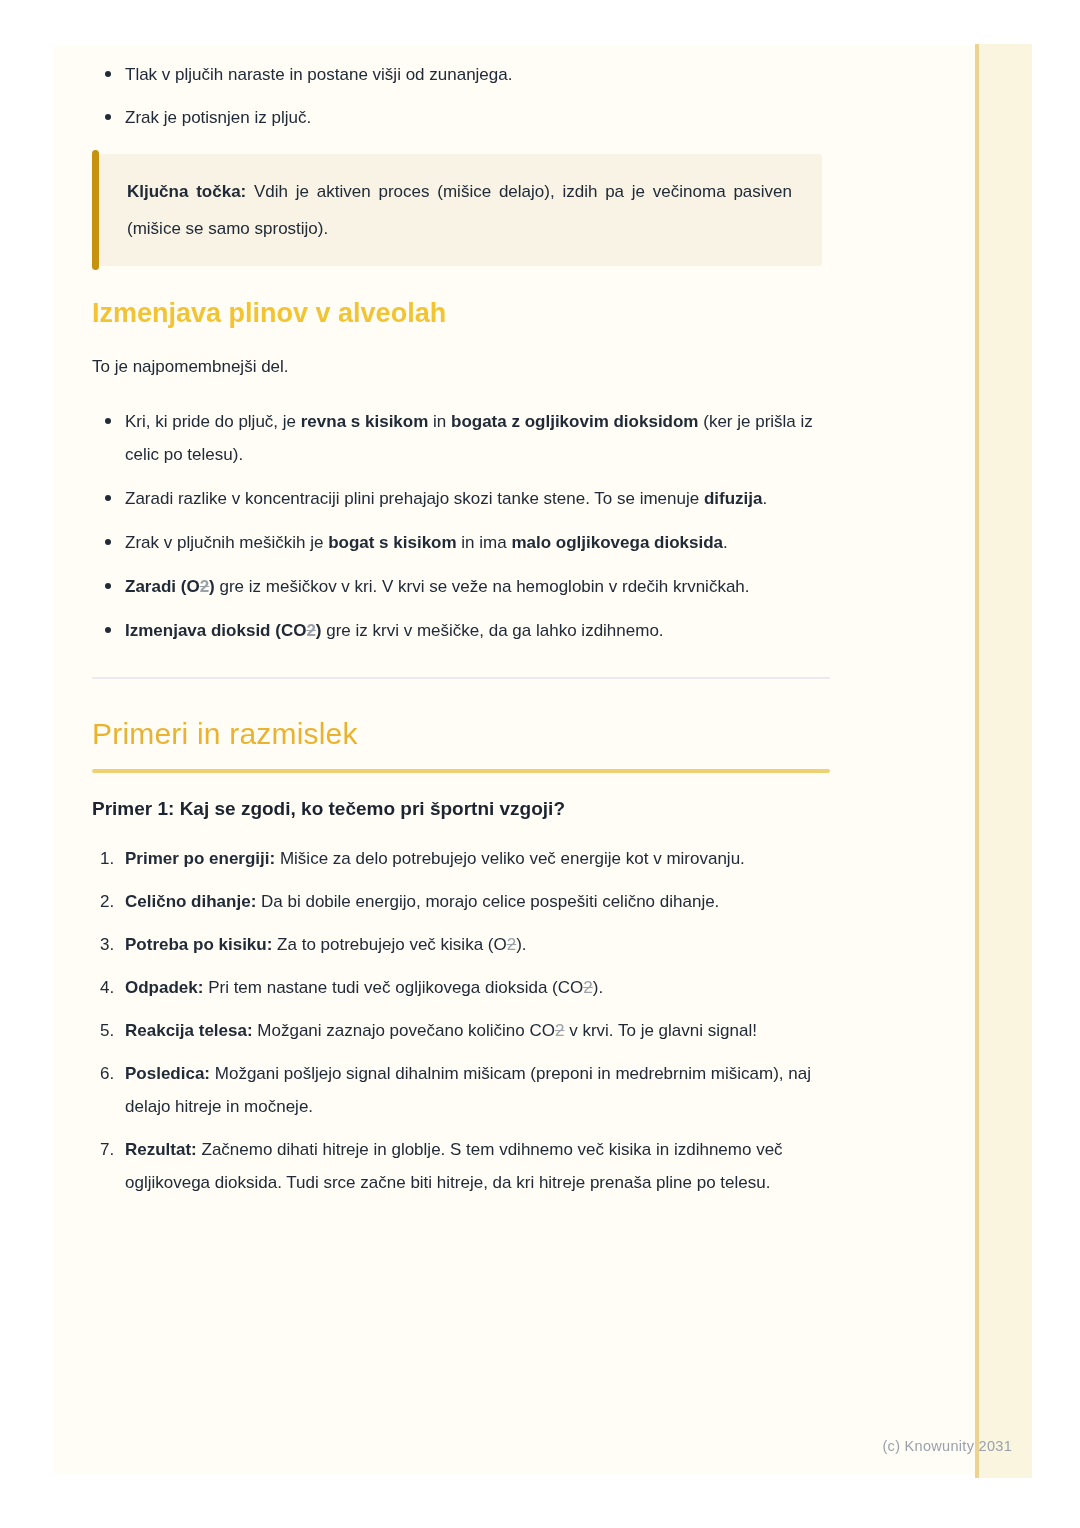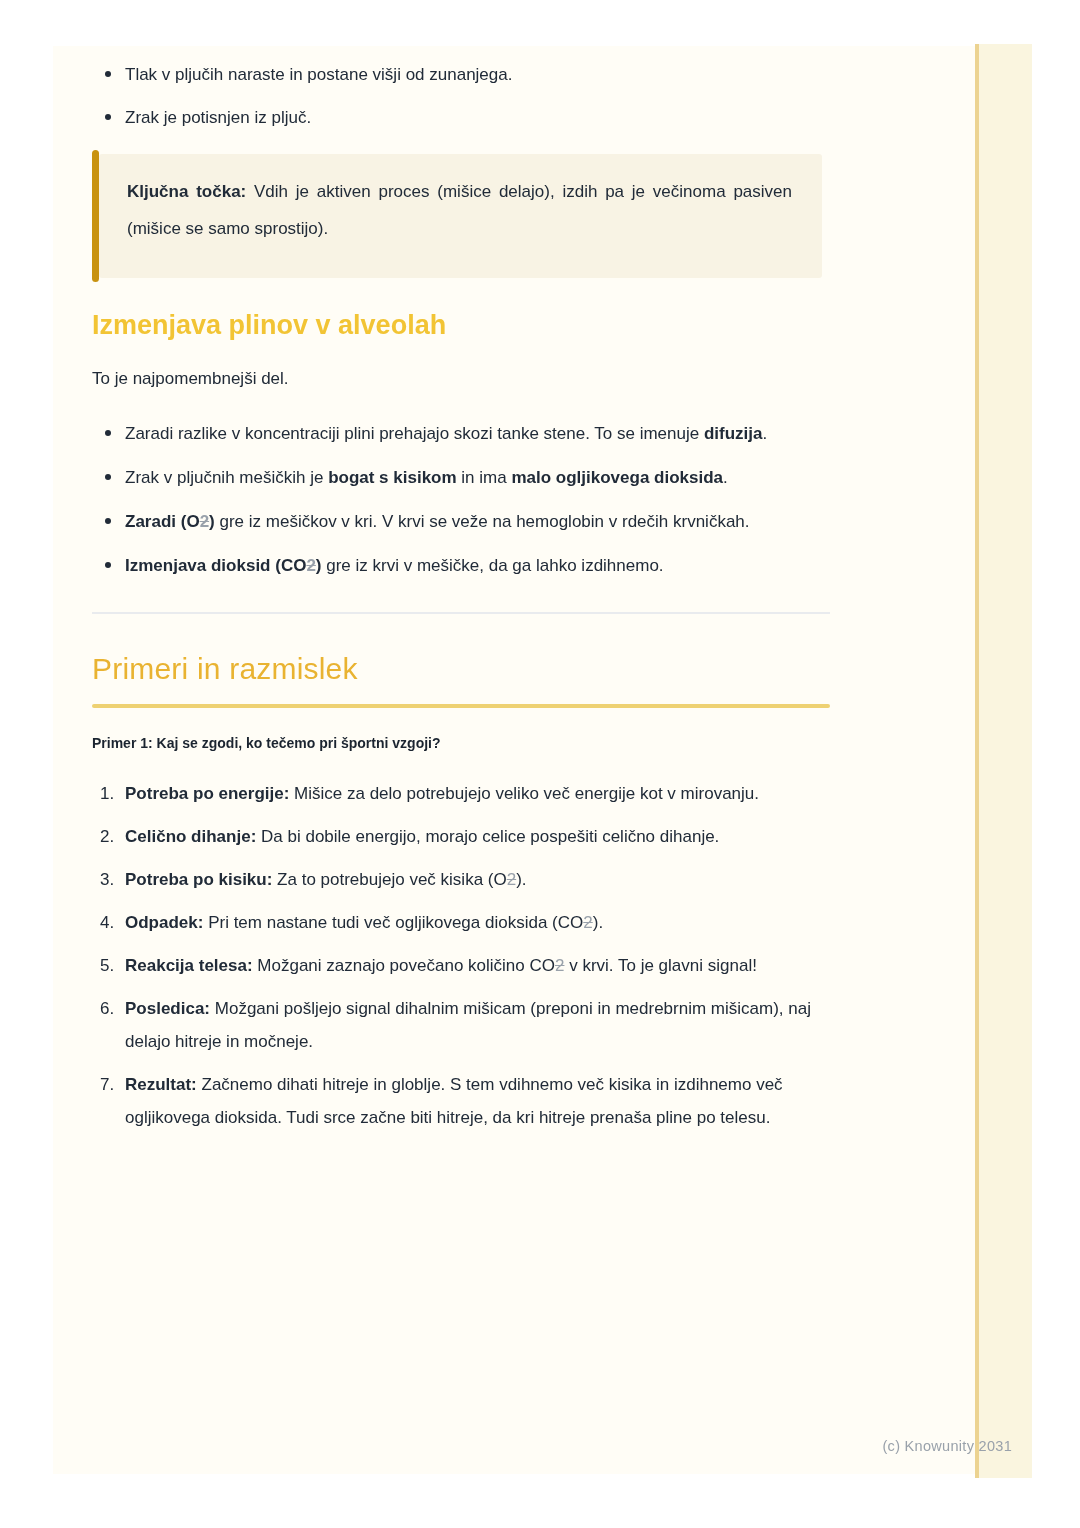--- a/index.html
+++ b/index.html
@@ -49,39 +49,39 @@
   ul.blist.gap li{margin-bottom:11px;}
 
   
   .callout{position:relative;margin:20px 8px 0 0;}
   .callout-bar{
     position:absolute;left:0;top:-4px;bottom:-4px;width:7px;
     background:var(--callout-bar);border-radius:5px;
   }
   .callout-body{
     margin-left:7px;background:var(--callout-bg);border-radius:3px;
-    padding:19px 30px 31px 28px;text-align:justify;
+    padding:19px 30px 19px 28px;text-align:justify;
     font-size:17px;line-height:37px;
   }
 
   h2{
     margin:32px 0 0;font-size:27px;line-height:30px;font-weight:700;
     color:var(--accent-gold);
   }
   p.intro{margin:22px 0 0;font-size:17px;line-height:33px;}
 
   .divider{height:2px;background:var(--divider);margin-top:30px;}
 
   h1{
     margin:36px 0 0;font-size:30px;line-height:38px;font-weight:400;
     color:var(--accent-gold-dark);letter-spacing:.2px;
   }
   .gold-rule{height:4px;background:var(--underline-gold);margin-top:16px;border-radius:2px;}
 
-  h3{margin:24px 0 0;font-size:14px;line-height:23px;font-weight:700;color:#1b2430;}
+  h3{margin:24px 0 0;font-size:19px;line-height:23px;font-weight:700;color:#1b2430;}
 
   
   ol.steps{margin:22px 0 0;padding:0;list-style:none;counter-reset:step;}
   ol.steps li{
     counter-increment:step;position:relative;padding-left:33px;
     margin-bottom:10px;line-height:33px;font-size:17px;
   }
   ol.steps li::before{
     content:counter(step) ".";position:absolute;left:8px;top:0;
     color:var(--text);
@@ -111,35 +111,36 @@
 
       <div class="callout">
         <div class="callout-bar"></div>
         <div class="callout-body"><span class="b">Ključna točka:</span><span> Vdih je aktiven proces (mišice delajo), izdih pa je večinoma pasiven (mišice se samo sprostijo).</span></div>
       </div>
 
       <h2>Izmenjava plinov v alveolah</h2>
       <p class="intro">To je najpomembnejši del.</p>
 
       <ul class="blist gap">
+          <li><span>Kri, ki pride do pljuč, je </span><span class="b">revna s kisikom</span><span> in </span><span class="b">bogata z ogljikovim dioksidom</span><span> (ker je prišla iz celic po telesu).</span></li>
           <li><span>Zaradi razlike v koncentraciji plini prehajajo skozi tanke stene. To se imenuje </span><span class="b">difuzija</span><span>.</span></li>
           <li><span>Zrak v pljučnih mešičkih je </span><span class="b">bogat s kisikom</span><span> in ima </span><span class="b">malo ogljikovega dioksida</span><span>.</span></li>
           <li><span class="b">Zaradi (O</span><span class="b sub2">2</span><span class="b">)</span><span> gre iz mešičkov v kri. V krvi se veže na hemoglobin v rdečih krvničkah.</span></li>
           <li><span class="b">Izmenjava dioksid (CO</span><span class="b sub2">2</span><span class="b">)</span><span> gre iz krvi v mešičke, da ga lahko izdihnemo.</span></li>
         </ul>
 
       <div class="divider"></div>
 
       <h1>Primeri in razmislek</h1>
       <div class="gold-rule"></div>
 
       <h3>Primer 1: Kaj se zgodi, ko tečemo pri športni vzgoji?</h3>
 
       <ol class="steps">
-          <li><span class="b">Potreba po energije:</span><span> Mišice za delo potrebujejo veliko več energije kot v mirovanju.</span></li>
+          <li><span class="b">Primer po energiji:</span><span> Mišice za delo potrebujejo veliko več energije kot v mirovanju.</span></li>
           <li><span class="b">Celično dihanje:</span><span> Da bi dobile energijo, morajo celice pospešiti celično dihanje.</span></li>
           <li><span class="b">Potreba po kisiku:</span><span> Za to potrebujejo več kisika (O</span><span class="sub2">2</span><span>).</span></li>
           <li><span class="b">Odpadek:</span><span> Pri tem nastane tudi več ogljikovega dioksida (CO</span><span class="sub2">2</span><span>).</span></li>
           <li><span class="b">Reakcija telesa:</span><span> Možgani zaznajo povečano količino CO</span><span class="sub2">2</span><span> v krvi. To je glavni signal!</span></li>
           <li><span class="b">Posledica:</span><span> Možgani pošljejo signal dihalnim mišicam (preponi in medrebrnim mišicam), naj delajo hitreje in močneje.</span></li>
           <li><span class="b">Rezultat:</span><span> Začnemo dihati hitreje in globlje. S tem vdihnemo več kisika in izdihnemo več ogljikovega dioksida. Tudi srce začne biti hitreje, da kri hitreje prenaša pline po telesu.</span></li>
         </ol>
 
     </div>
   </div>

